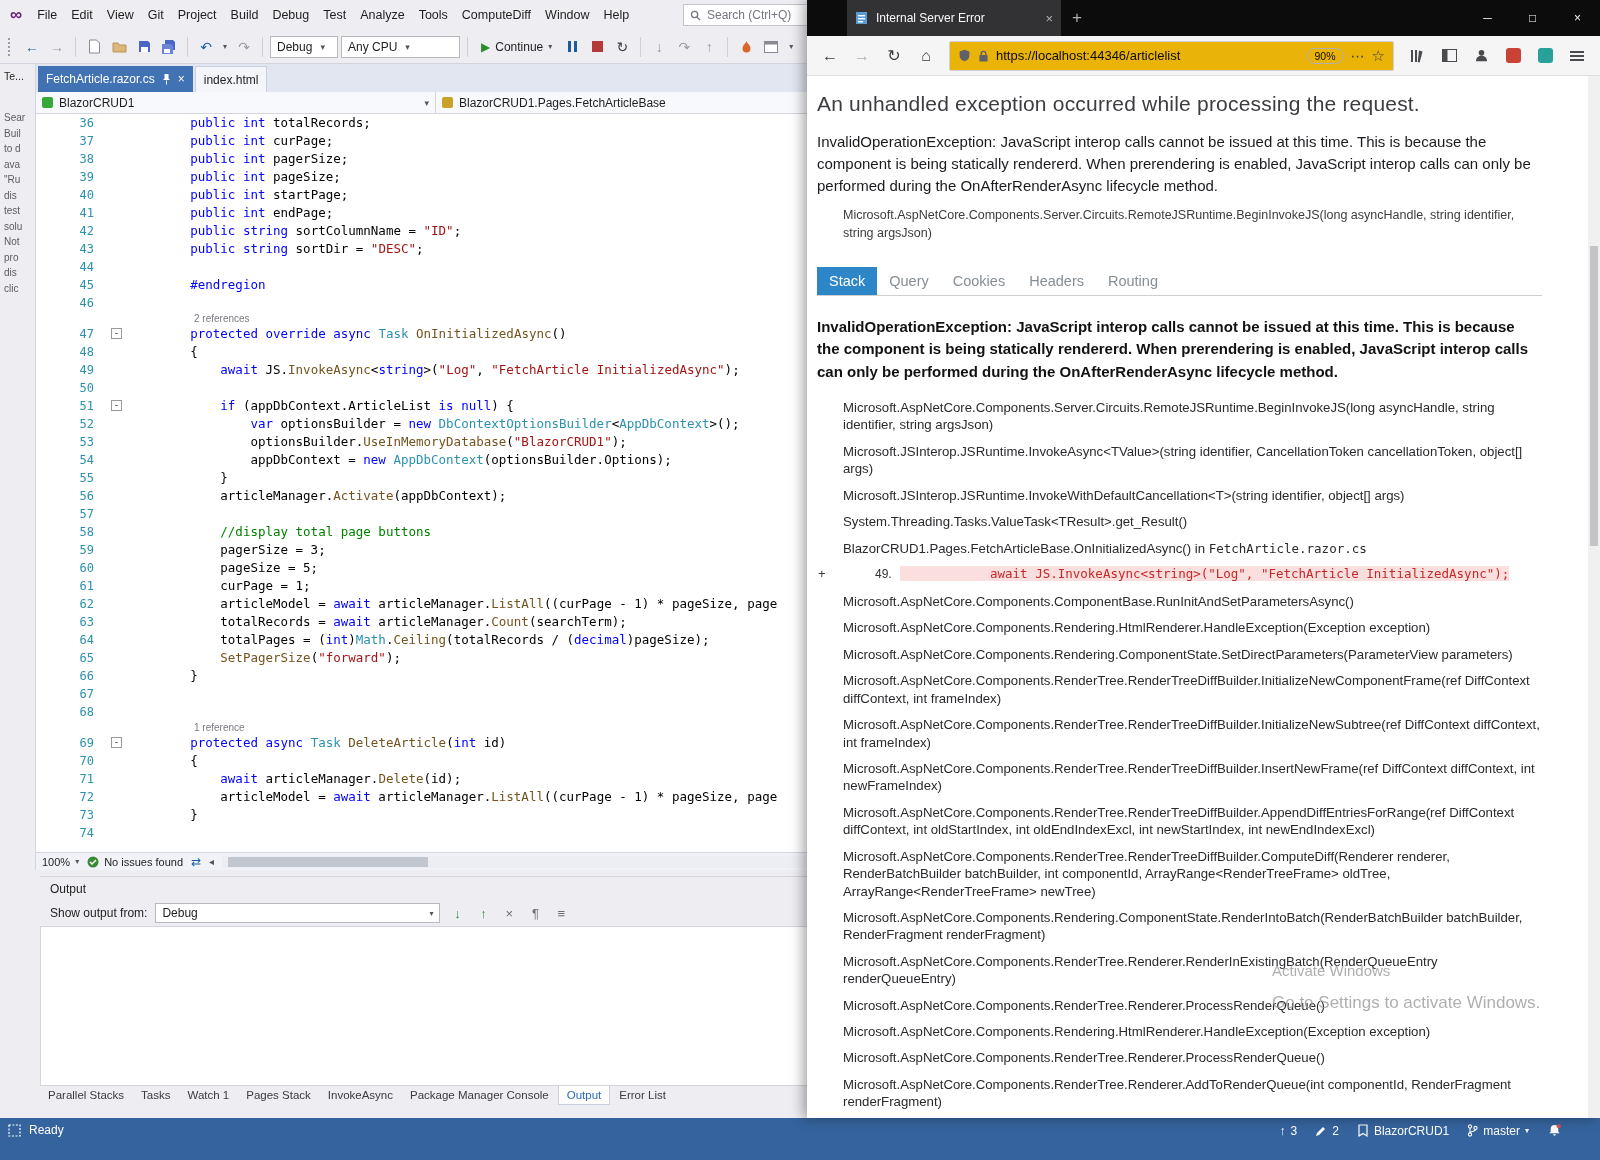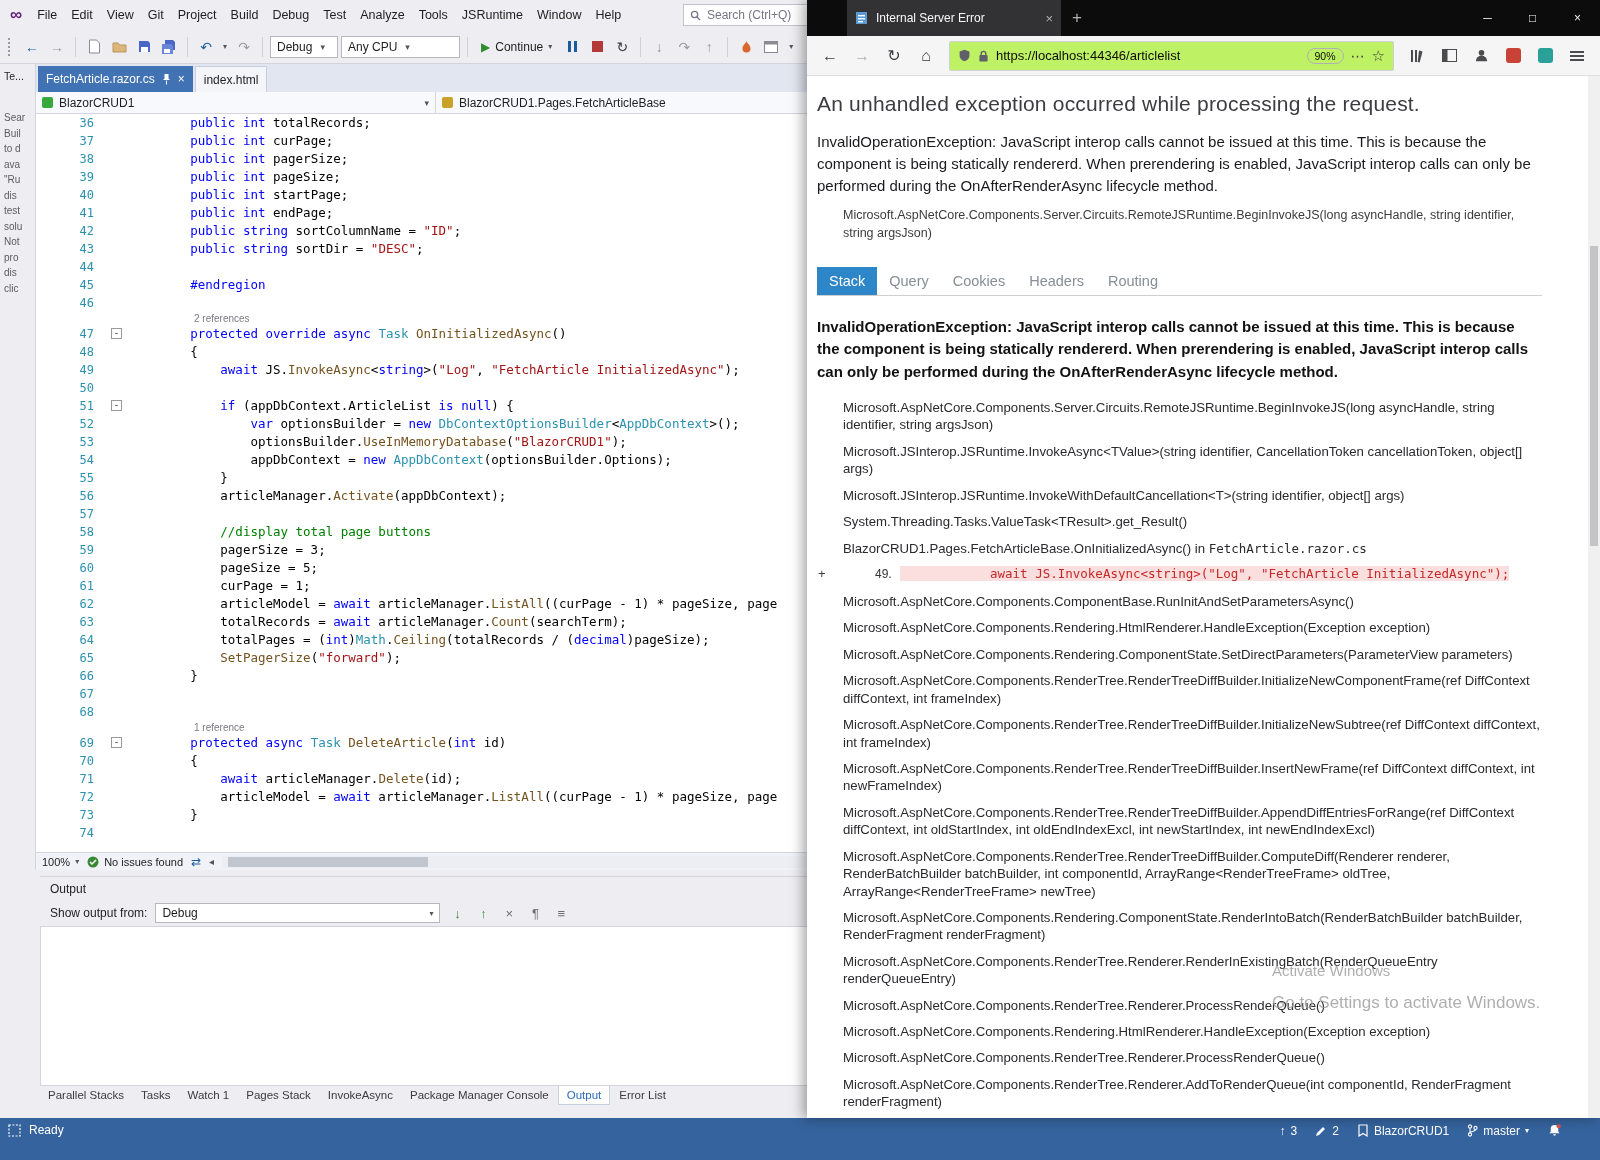--- a/index.html
+++ b/index.html
@@ -90,21 +90,21 @@
   .ff-tabbar{height:36px;background:#0c0c0d;display:flex;align-items:stretch}
   .ff-tab{margin-left:40px;width:214px;background:#323234;display:flex;align-items:center;gap:8px;padding:0 8px;color:#f9f9fa;font-size:12px}
   .ff-tab-title{flex:1;white-space:nowrap;overflow:hidden}
   .ff-tab-close{color:#b1b1b3;font-size:13px}
   .ff-newtab{width:32px;display:flex;align-items:center;justify-content:center;color:#b1b1b3;font-size:17px}
   .ff-winbtns{margin-left:auto;display:flex}
   .ff-winbtn{width:45px;display:flex;align-items:center;justify-content:center;color:#f2f2f4;font-size:12px}
   .ff-navbar{height:40px;background:#f5f5f6;border-bottom:1px solid #dededf;display:flex;align-items:center;padding:0 8px;gap:2px}
   .nicon{width:30px;height:30px;display:flex;align-items:center;justify-content:center;font-size:16px;color:#3b3b3f}
   .nicon.disabled{color:#b1b1b3}
-  .ff-urlbar{flex:1;height:30px;background:#bef264;border:1px solid #cfcfd8;border-radius:2px;display:flex;align-items:center;gap:7px;padding:0 8px;margin:0 6px;min-width:0}
+  .ff-urlbar{flex:1;height:30px;background:#eab308;border:1px solid #cfcfd8;border-radius:2px;display:flex;align-items:center;gap:7px;padding:0 8px;margin:0 6px;min-width:0}
   .ff-url{font-size:13px;color:#0c0c0d;white-space:nowrap;overflow:hidden;flex:1}
   .ff-zoom{border:1px solid #b1b1b3;border-radius:9px;font-size:10.5px;padding:1px 7px;color:#0c0c0d}
   .ff-dots{font-size:14px;color:#3b3b3f}
   .ff-star{font-size:15px;color:#3b3b3f}
   .ext-sq{width:15px;height:15px;border-radius:3px;display:inline-block}
   .icon-burger{width:14px;height:2px;background:#4a4a4f;box-shadow:0 4px 0 #4a4a4f,0 -4px 0 #4a4a4f}
 
   .ff-content{position:absolute;left:0;right:12px;top:76px;bottom:0;background:#fff;overflow:hidden;padding:16px 14px 0 10px}
   .ff-content h1{font-size:21px;font-weight:normal;color:#3c3c41;letter-spacing:.2px}
   .err-msg{font-size:15px;color:#1b1b1f;line-height:1.45;margin-top:15px;max-width:725px}
@@ -142,21 +142,21 @@
           <span class="menu-item">File</span>
           <span class="menu-item">Edit</span>
           <span class="menu-item">View</span>
           <span class="menu-item">Git</span>
           <span class="menu-item">Project</span>
           <span class="menu-item">Build</span>
           <span class="menu-item">Debug</span>
           <span class="menu-item">Test</span>
           <span class="menu-item">Analyze</span>
           <span class="menu-item">Tools</span>
-          <span class="menu-item">JSRuntime</span>
+          <span class="menu-item">ComputeDiff</span>
           <span class="menu-item">Window</span>
           <span class="menu-item">Help</span>
         </div>
       <div class="vs-search">
         <svg width="11" height="11" viewBox="0 0 12 12">
             <circle cx="5" cy="5" r="3.4" fill="none" stroke="#767684" stroke-width="1.4"></circle>
             <line x1="7.6" y1="7.6" x2="11" y2="11" stroke="#767684" stroke-width="1.4"></line>
           </svg>
         <span>Search (Ctrl+Q)</span>
       </div>

